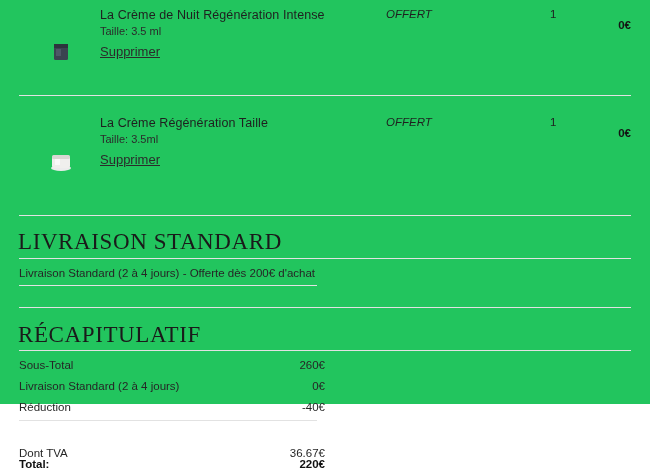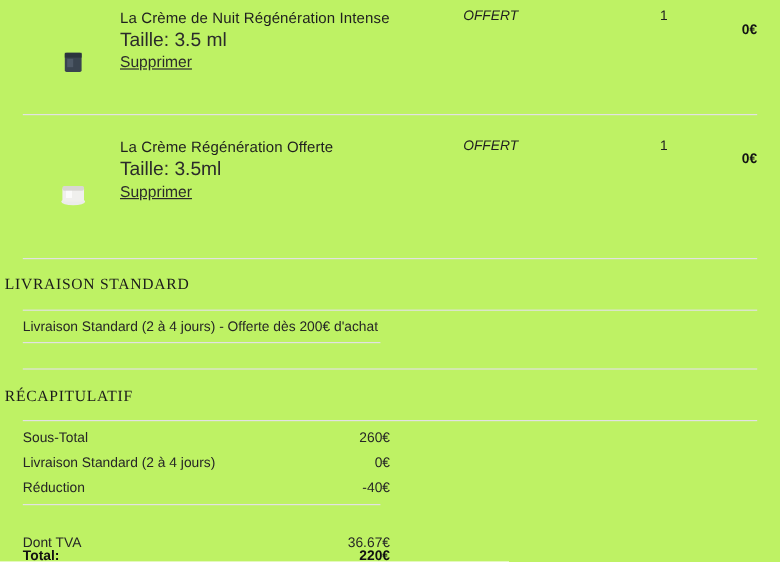--- a/index.html
+++ b/index.html
@@ -9,22 +9,22 @@
     width: 650px;
     height: 468px;
     background: #ffffff;
     font-family: "Liberation Sans", sans-serif;
     color: #1c1c1c;
     overflow: hidden;
   }
   .page {
     position: relative;
     width: 650px;
-    height: 468px;
-    background: #bef264;
+    height: 404px;
+    background: #22c55e;
   }
 
   
   .cart-row {
     position: relative;
     height: 104px;
   }
   .cart-row .thumb {
     position: absolute;
     left: 46px;
@@ -39,21 +39,21 @@
     left: 100px;
     top: 8px;
     font-size: 12.5px;
     color: #1f1f1f;
     letter-spacing: 0.1px;
   }
   .cart-row .psize {
     position: absolute;
     left: 100px;
     top: 25px;
-    font-size: 16px;
+    font-size: 11px;
     color: #2b2b2b;
   }
   .cart-row .premove {
     position: absolute;
     left: 100px;
     top: 44px;
     font-size: 13px;
     color: #2b2b2b;
     text-decoration: underline;
     cursor: pointer;
@@ -83,24 +83,24 @@
   }
   .divider {
     height: 1px;
     background: #e2e2e2;
     margin: 0 19px;
   }
 
   
   .section-title {
     font-family: "Liberation Serif", serif;
-    font-size: 13px;
+    font-size: 23px;
     letter-spacing: 0.6px;
     color: #1a1a1a;
-    padding-left: 4px;
+    padding-left: 18px;
   }
   .ship-line {
     font-size: 11.5px;
     color: #262626;
     padding-left: 19px;
   }
 
   .recap-line {
     position: relative;
     height: 21px;
@@ -136,21 +136,21 @@
 
   <div class="cart-row" style="position:absolute;top:108px;left:0;right:0;">
     <div class="thumb">
       <svg width="30" height="28" viewBox="0 0 30 28">
         <ellipse cx="15" cy="22" rx="10" ry="3" fill="#ececec"></ellipse>
         <rect x="6" y="10" width="18" height="12" rx="2" fill="#f0efed"></rect>
         <rect x="6" y="9" width="18" height="4" rx="1.5" fill="#d9d7d3"></rect>
         <rect x="9" y="13" width="5" height="6" fill="#ffffff" opacity="0.7"></rect>
       </svg>
     </div>
-    <div class="pname">La Crème Régénération Offerte</div>
+    <div class="pname">La Crème Régénération Taille</div>
     <div class="psize">Taille: 3.5ml</div>
     <div class="premove">Supprimer</div>
     <div class="poffert">OFFERT</div>
     <div class="pqty">1</div>
     <div class="pprice">0€</div>
   </div>
 
   <div class="divider" style="position:absolute;top:215px;left:0;right:0;"></div>
 
   <div class="section-title" style="position:absolute;top:229px;left:0;">LIVRAISON STANDARD</div>

